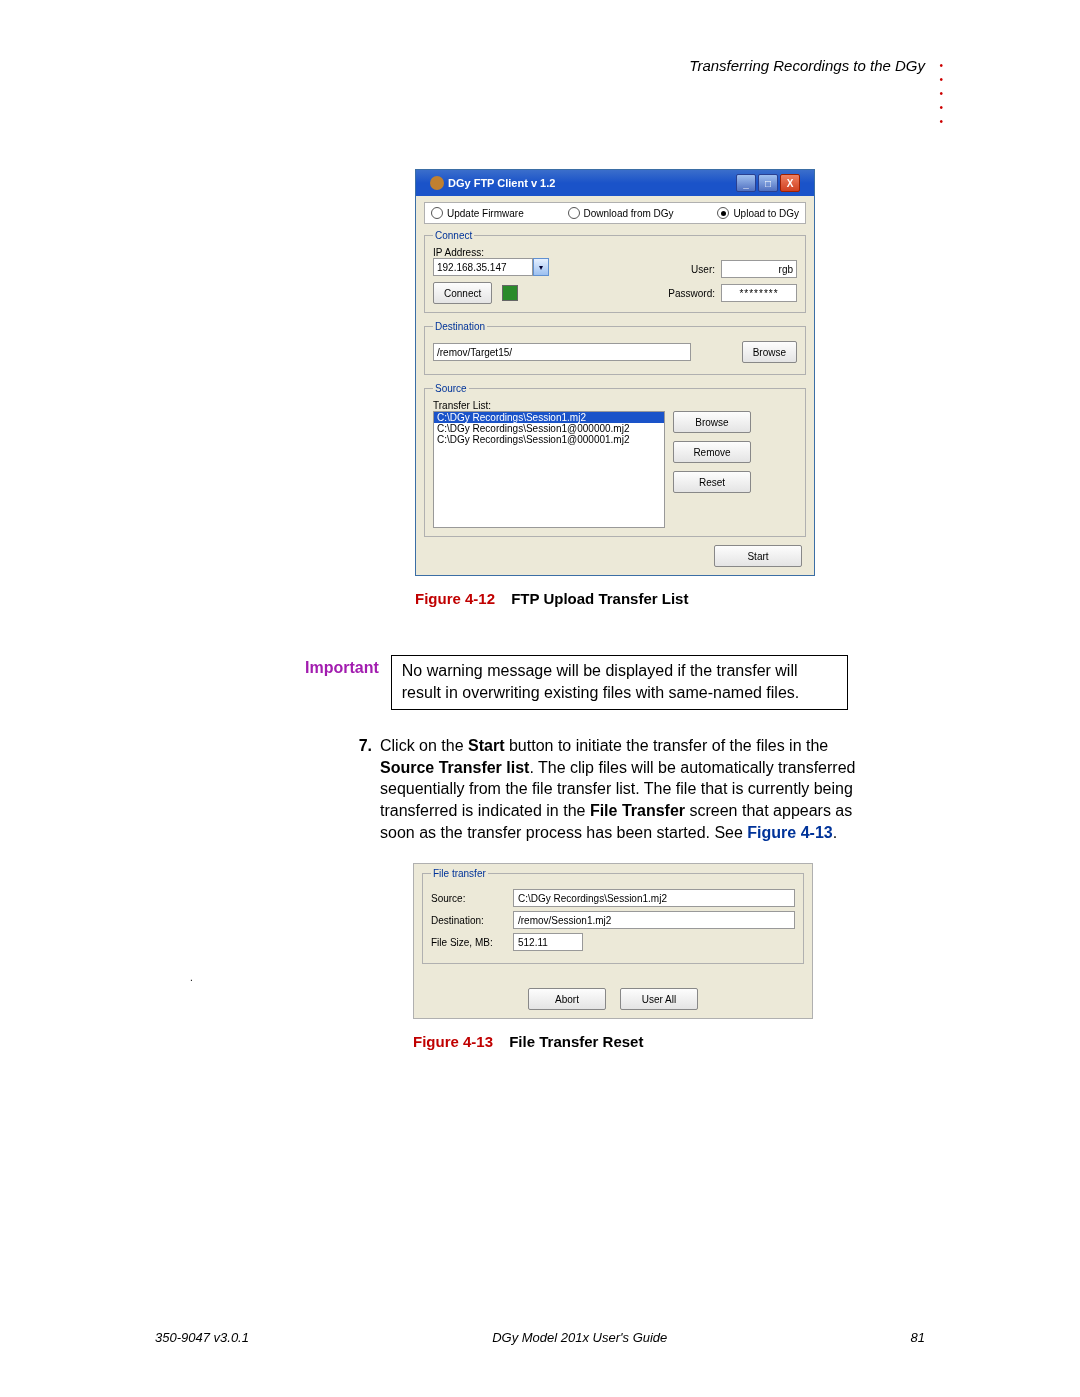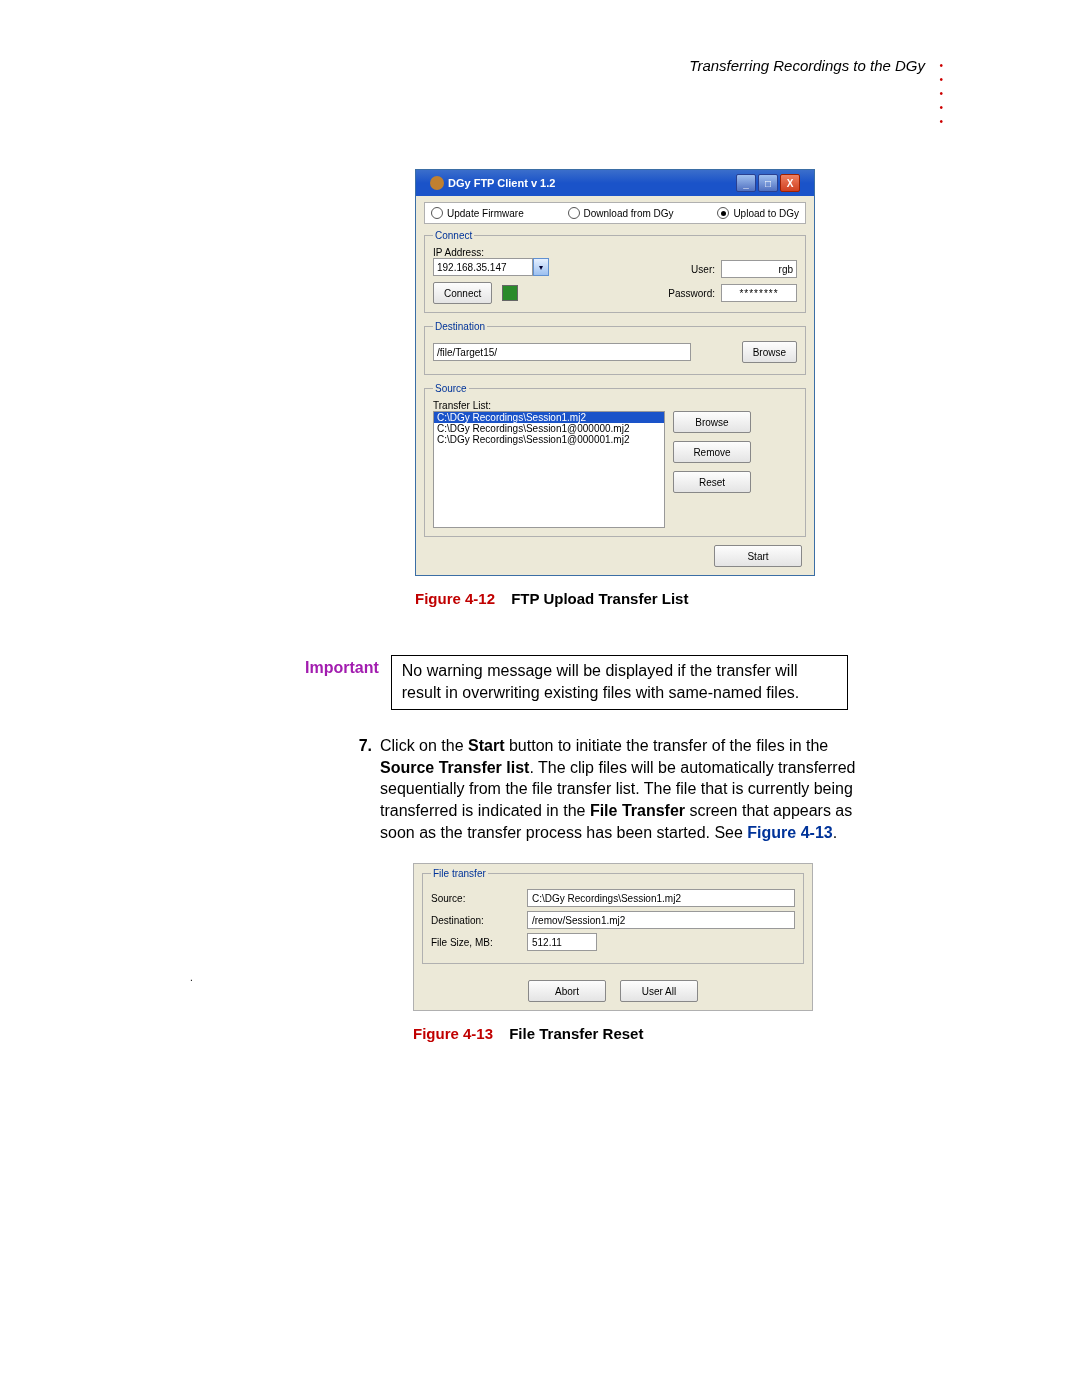--- a/index.html
+++ b/index.html
@@ -120,30 +120,30 @@
   .step-body .b { font-weight:bold; }
   .figref { color:#003399; font-weight:bold; }
 
   .dot-mark { position:absolute; left:190px; top:972px; font-size:10px; }
 
   
   .figure-13 { margin: 20px 0 0 258px; width:400px; }
   .ft { border:1px solid #b0b0b0; background:#ece9d8; font-family:Tahoma,Arial,sans-serif;
     font-size:10px; padding:0 0 8px 0;}
   .ft fieldset { margin:4px 8px 6px 8px; }
-  .ft .kv { display:flex; align-items:center; margin:4px 0; gap:24px; }
+  .ft .kv { display:flex; align-items:center; margin:4px 0; gap:10px; }
   .ft .klabel { width:72px; }
   .ft .kval { flex:1; }
   .ft .txt2 { background:#fff; border:1px solid #999; padding:1px 4px; height:14px;
     display:flex; align-items:center; font-size:10px; }
   .progbar { border:1px solid #999; height:16px; background:#fff; margin:6px 8px 2px 8px;
     display:flex; align-items:center; position:relative; }
   .progfill { background:#2040a0; height:100%; width:8%; }
   .progtxt { position:absolute; left:0; right:0; text-align:center; font-size:10px; }
-  .ft-btns { display:flex; justify-content:center; gap:14px; margin-top:16px; }
+  .ft-btns { display:flex; justify-content:center; gap:14px; margin-top:24px; }
 
   .fig13-caption { font-weight:bold; font-size:15px; margin: 14px 0 0 0; }
   .fig13-caption .num { color:#c00000; margin-right:12px; }
 
   .footer { position:absolute; bottom:52px; left:155px; right:155px;
     display:flex; justify-content:space-between; font-size:13px; font-style:italic; }
 </style>
 </head>
 <body>
 
@@ -203,21 +203,21 @@
                 <span>Password:</span>
                 <span class="txt" style="width:68px; letter-spacing:1px; justify-content:center;">********</span>
               </span>
             </div>
           </div>
         </fieldset>
 
         <fieldset>
           <legend>Destination</legend>
           <div class="row" style="justify-content:space-between;">
-            <span class="txt" style="width:250px;">/file/Target15/</span>
+            <span class="txt" style="width:250px;">/remov/Target15/</span>
             <span class="btn">Browse</span>
           </div>
         </fieldset>
 
         <fieldset>
           <legend>Source</legend>
           <div>Transfer List:</div>
           <div class="source-row">
             <div class="tlist">
               <div class="sel">C:\DGy Recordings\Session1.mj2</div>
@@ -279,13 +279,18 @@
         <span class="btn" style="width:56px;">Abort</span>
         <span class="btn" style="width:56px;">User All</span>
       </div>
     </div>
     <div class="fig13-caption">
       <span class="num">Figure 4-13</span>
       <span>File Transfer Reset</span>
     </div>
   </div>
 
+  <div class="footer">
+    <span>350-9047 v3.0.1</span>
+    <span>DGy Model 201x User's Guide</span>
+    <span>81</span>
+  </div>
 </div>
 
 </body></html>

